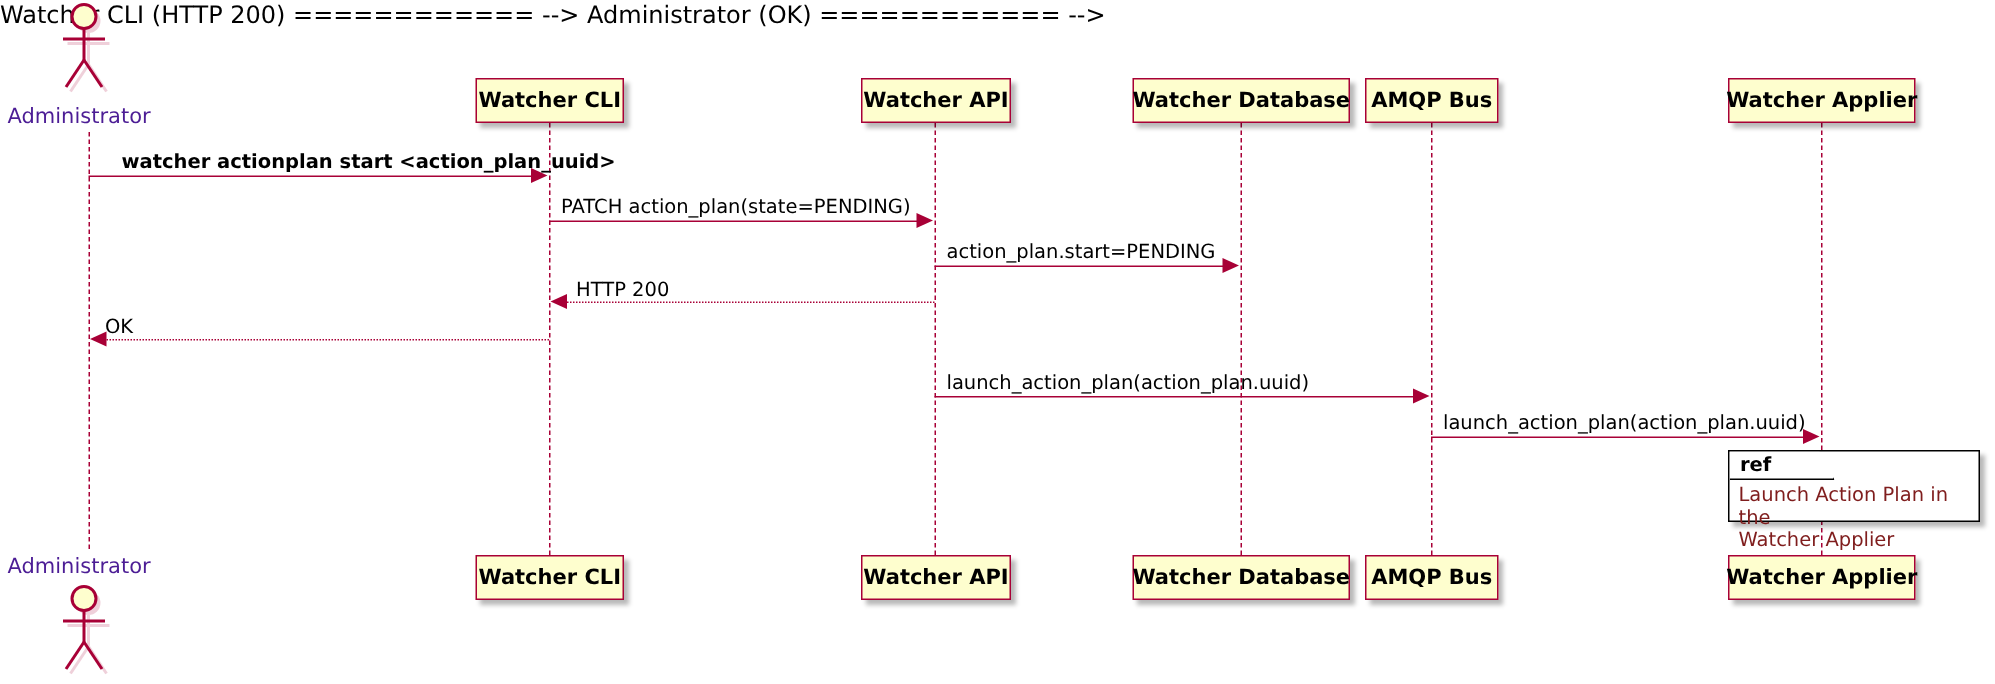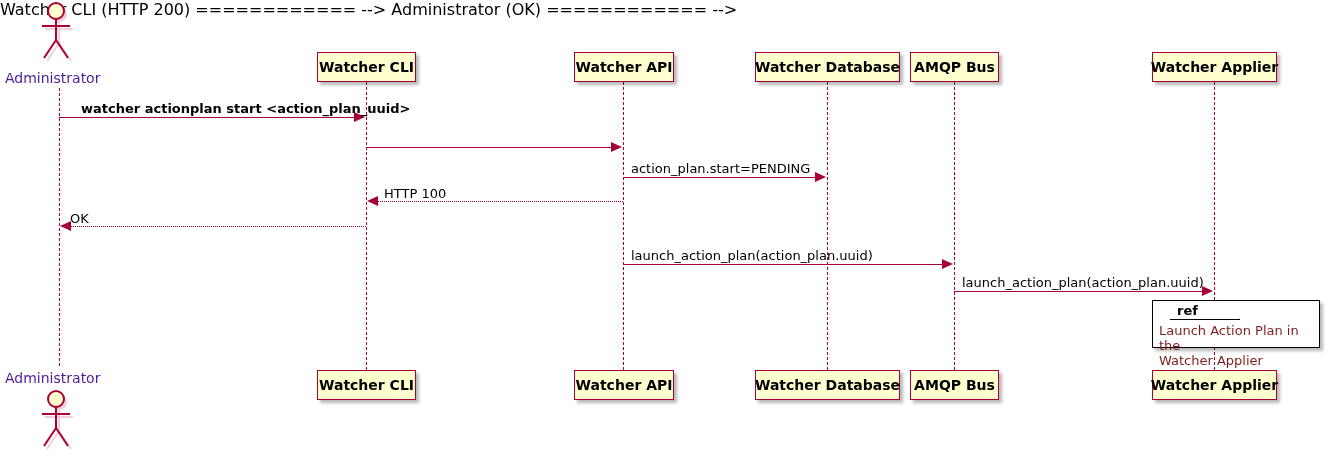--- a/index.html
+++ b/index.html
@@ -98,21 +98,20 @@
     border-right: 1.5px solid #000000;
     border-bottom: 1.5px solid #000000;
     font-size: 13px;
     font-weight: bold;
     color: #000000;
     display: flex;
     align-items: center;
     padding: 0 7px;
     box-sizing: border-box;
     clip-path: polygon(0 0, calc(100% - 10px) 0, 100% 100%, 0 100%);
-    margin-left: 17px;
   }
   .ref-body {
     position: absolute;
     left: 6px;
     top: 22px;
     font-size: 13px;
     line-height: 15px;
     color: #7f1d1d;
   }
 </style>
@@ -166,30 +165,31 @@
   </div>
 
   
   <div class="msg-line" style="left:59px; top:117px; width:296px;"></div>
   <div class="arrow-head right" style="left:354px; top:112px;"></div>
   <div class="msg-label" style="left:81px; top:101px;font-weight:bold;">watcher actionplan start &lt;action_plan_uuid&gt;</div>
 
   
   <div class="msg-line" style="left:366px; top:147px; width:246px;"></div>
   <div class="arrow-head right" style="left:611px; top:142px;"></div>
+  <div class="msg-label" style="left:374px; top:131px;">PATCH action_plan(state=PENDING)</div>
 
   
   <div class="msg-line" style="left:623px; top:177px; width:193px;"></div>
   <div class="arrow-head right" style="left:815px; top:172px;"></div>
   <div class="msg-label" style="left:631px; top:161px;">action_plan.start=PENDING</div>
 
    Watcher CLI (HTTP 200) ============ --&gt;
   <div class="msg-line dotted" style="left:378px; top:201px; width:245px;"></div>
   <div class="arrow-head left" style="left:367px; top:196px;"></div>
-  <div class="msg-label" style="left:384px; top:186px;">HTTP 100</div>
+  <div class="msg-label" style="left:384px; top:186px;">HTTP 200</div>
 
    Administrator (OK) ============ --&gt;
   <div class="msg-line dotted" style="left:71px; top:226px; width:295px;"></div>
   <div class="arrow-head left" style="left:60px; top:221px;"></div>
   <div class="msg-label" style="left:70px; top:211px;">OK</div>
 
   
   <div class="msg-line" style="left:623px; top:264px; width:320px;"></div>
   <div class="arrow-head right" style="left:942px; top:259px;"></div>
   <div class="msg-label" style="left:631px; top:248px;">launch_action_plan(action_plan.uuid)</div>

